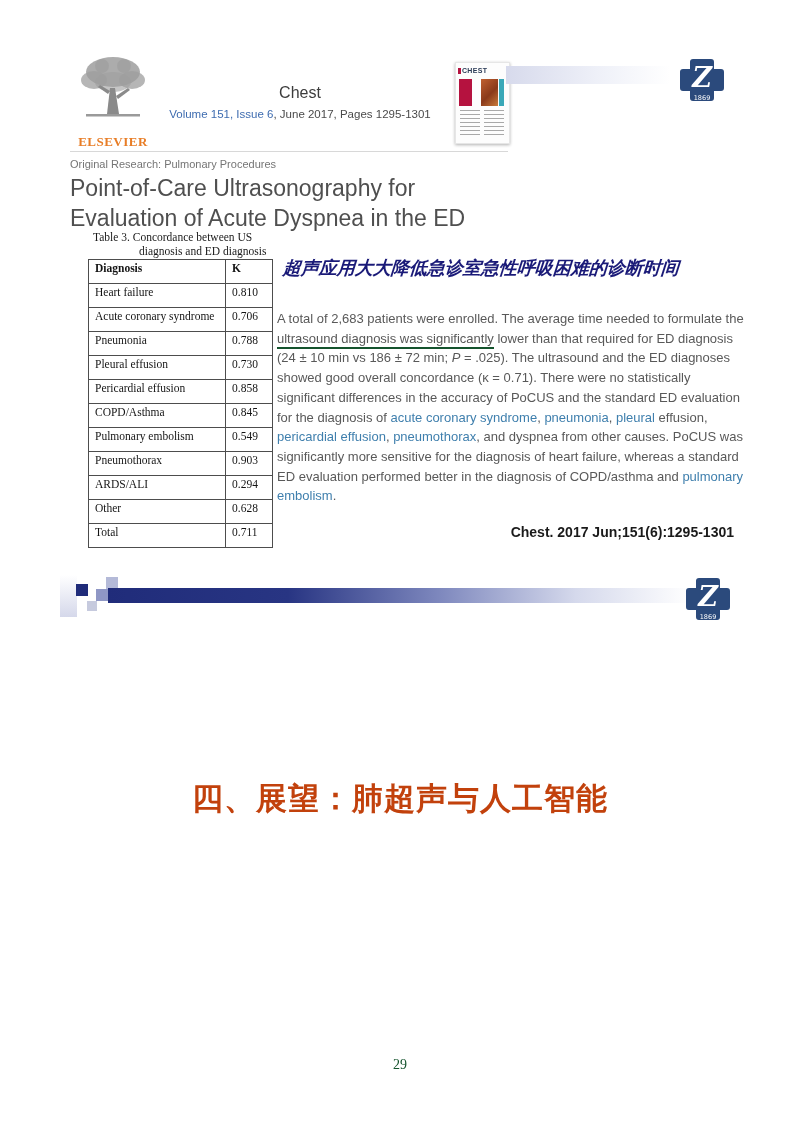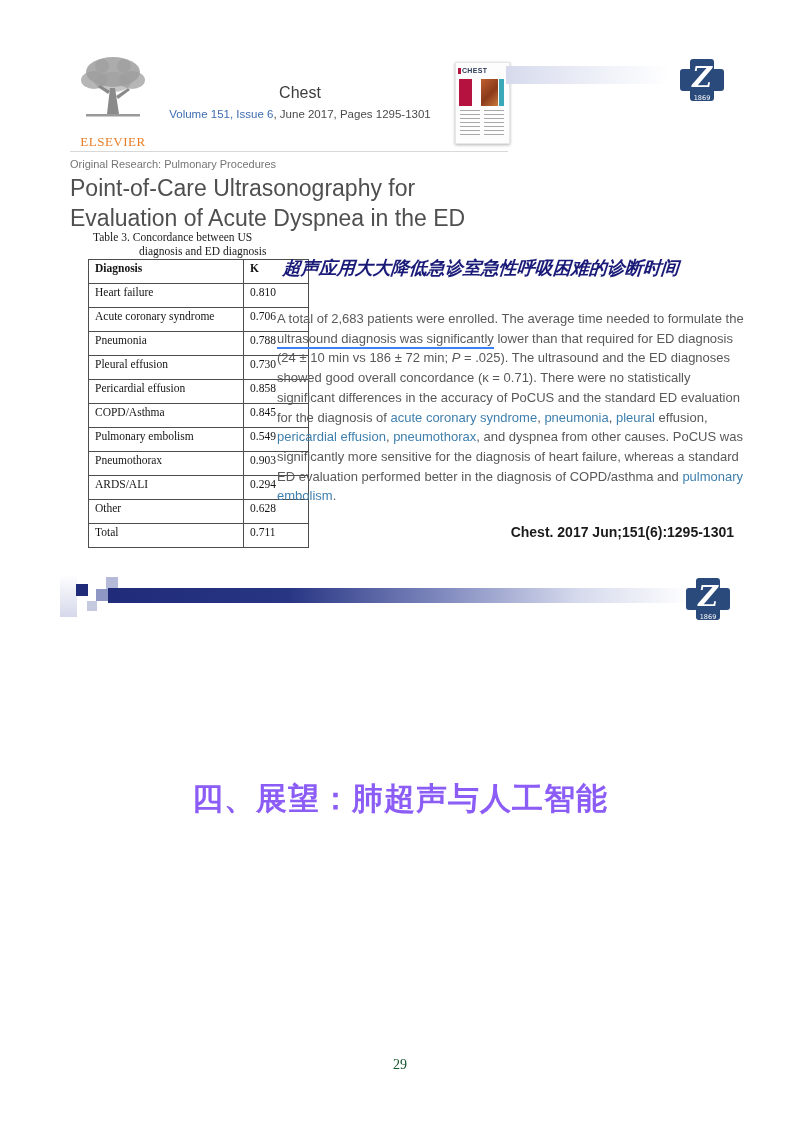--- a/index.html
+++ b/index.html
@@ -2,21 +2,21 @@
 <html><head>
 <meta charset="utf-8">
 <style>
   html,body{margin:0;padding:0;background:#ffffff;}
   .page{position:relative;width:800px;height:1131px;background:#fff;margin:0 auto;overflow:hidden;
         font-family:"Liberation Sans",sans-serif;}
 
   
   .elsevier{position:absolute;left:70px;top:54px;width:86px;height:92px;text-align:center;}
   .elsevier .tree{display:block;margin:0 auto;}
-  .elsevier .pub-name{font-family:"Liberation Serif",serif;font-size:13px;font-weight:normal;
+  .elsevier .pub-name{font-family:"Liberation Serif",serif;font-size:13px;font-weight:bold;
         color:#e87d26;letter-spacing:.5px;margin-top:8px;}
   .jtitle-wrap{position:absolute;left:160px;top:84px;width:280px;text-align:center;}
   .journal-name{font-size:16px;color:#3c3c3c;}
   .issue-line{font-size:11.5px;color:#4a4a4a;margin-top:6px;}
   .issue-line .vol-link{color:#3e6cb0;}
   .cover{position:absolute;left:455px;top:62px;width:53px;height:80px;background:#fdfdfd;
          box-shadow:0 1px 3px rgba(0,0,0,.3);border:1px solid #e6e6e6;}
   .cover .cv-title{position:absolute;left:6px;top:4px;font-size:7px;font-weight:bold;color:#2a3a56;letter-spacing:.3px;}
   .cover .cv-tick{position:absolute;left:2px;top:5px;width:3px;height:6px;background:#b5123f;}
   .cover .cv-red{position:absolute;left:3px;top:16px;width:13px;height:27px;background:#b5123f;}
@@ -37,51 +37,51 @@
   .category{position:absolute;left:70px;top:158px;font-size:11px;color:#757575;}
   .article-title{position:absolute;left:70px;top:173px;width:435px;font-size:23px;
         color:#4f4f4f;line-height:30px;}
 
   
   .tbl-caption{position:absolute;left:93px;top:230px;font-family:"Liberation Serif",serif;
         font-size:11.5px;color:#1a1a1a;line-height:14px;}
   .tbl-caption .cap2{display:block;padding-left:46px;}
   table.kappa{position:absolute;left:88px;top:259px;border-collapse:collapse;
         font-family:"Liberation Serif",serif;font-size:11.5px;color:#141414;}
-  table.kappa th,table.kappa td{border:1px solid #4d4d4d;padding:2px 18px 9px 6px;text-align:left;
+  table.kappa th,table.kappa td{border:1px solid #4d4d4d;padding:2px 0 9px 6px;text-align:left;
         font-weight:normal;vertical-align:top;margin-left:43px;}
   table.kappa th{font-weight:bold;}
   table.kappa td:first-child,table.kappa th:first-child{width:130px;}
   table.kappa td:last-child,table.kappa th:last-child{width:40px;}
 
   
   .annotation{position:absolute;left:283px;top:256px;width:460px;font-size:18px;font-weight:600;
         font-style:italic;color:#1a1a78;transform:skewX(-4deg);white-space:nowrap;}
   .abstract{position:absolute;left:277px;top:309px;width:468px;font-size:13px;line-height:19.7px;
         color:#595959;}
   .abstract .link{color:#3f7fad;}
   .abstract .it{font-style:italic;}
-  .abstract .redline{border-bottom:2px solid #3b82f6;padding-bottom:1px;}
+  .abstract .redline{border-bottom:2px solid #14532d;padding-bottom:1px;}
   .citation{position:absolute;left:270px;top:524px;width:464px;text-align:right;
         font-size:14px;font-weight:bold;color:#1a1a1a;}
 
   
   .div-vstrip{position:absolute;left:60px;top:575px;width:17px;height:42px;
         background:linear-gradient(to bottom,#ffffff,#d5d8ea);}
   .sq{position:absolute;}
   .sq1{left:76px;top:584px;width:12px;height:12px;background:#202c7a;}
   .sq2{left:106px;top:577px;width:12px;height:12px;background:#b4bad8;}
   .sq3{left:96px;top:589px;width:12px;height:12px;background:#8f97c5;}
   .sq4{left:87px;top:601px;width:10px;height:10px;background:#c6cade;}
   .div-bar{position:absolute;left:108px;top:588px;width:600px;height:15px;
         background:linear-gradient(to right,#202c7a 0%,#283583 30%,#7d87bd 55%,#d5d9ec 78%,#ffffff 97%);}
 
   
   .section-title{position:absolute;left:0;top:778px;width:800px;text-align:center;
-        font-size:31px;font-weight:bold;color:#8b5cf6;letter-spacing:1px;}
+        font-size:31px;font-weight:bold;color:#c2410c;letter-spacing:1px;}
 
   
   .page-number{position:absolute;left:0;top:1057px;width:800px;text-align:center;
         font-family:"Liberation Serif",serif;font-size:14px;color:#14532d;}
 </style>
 </head>
 <body>
 
 <div class="page">
 

